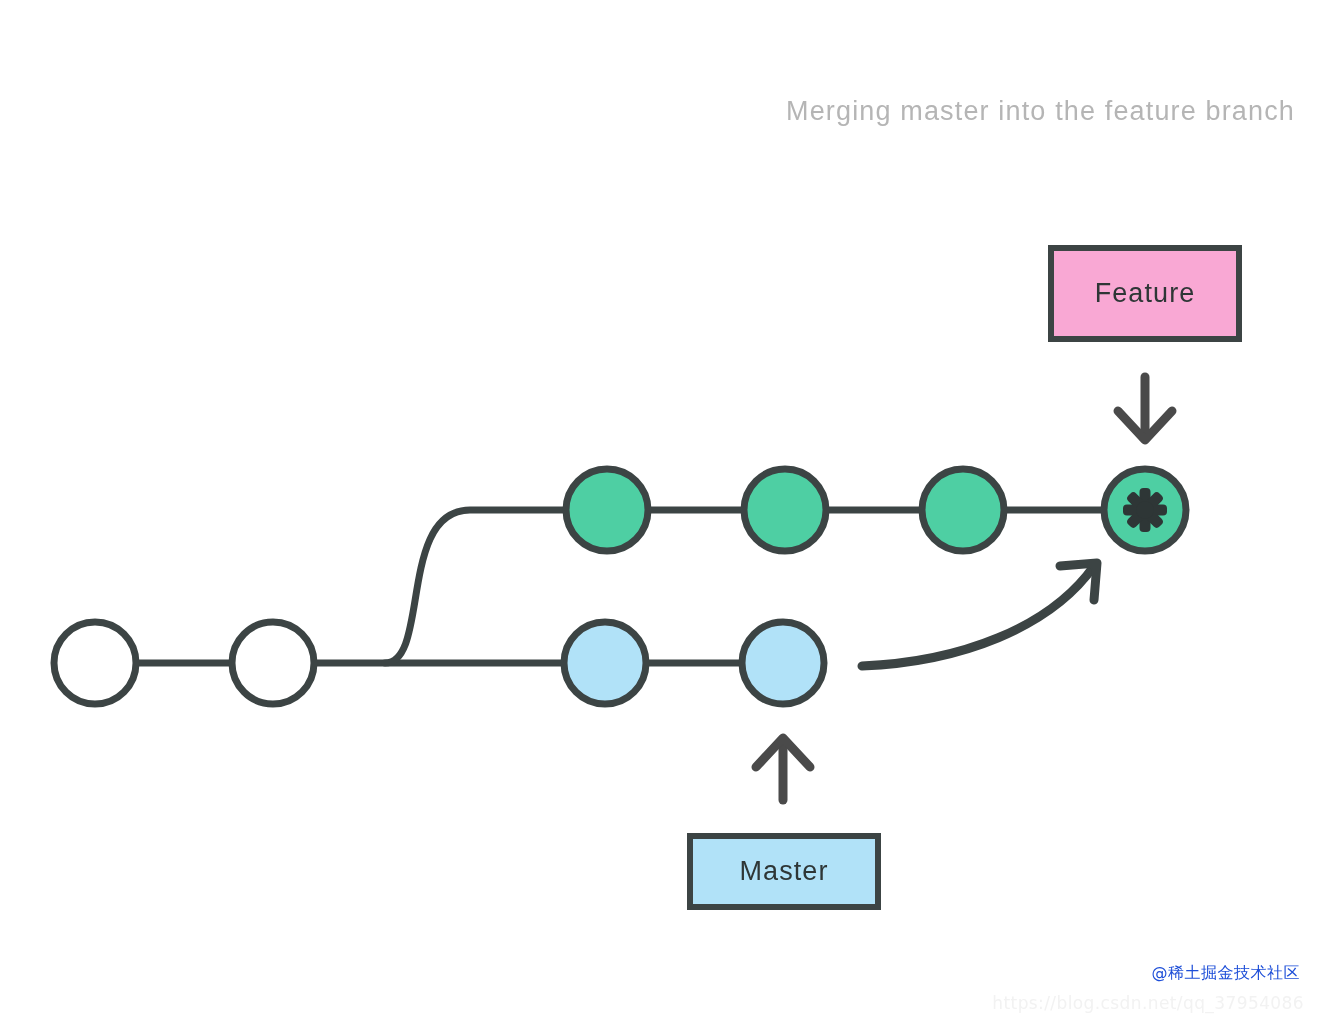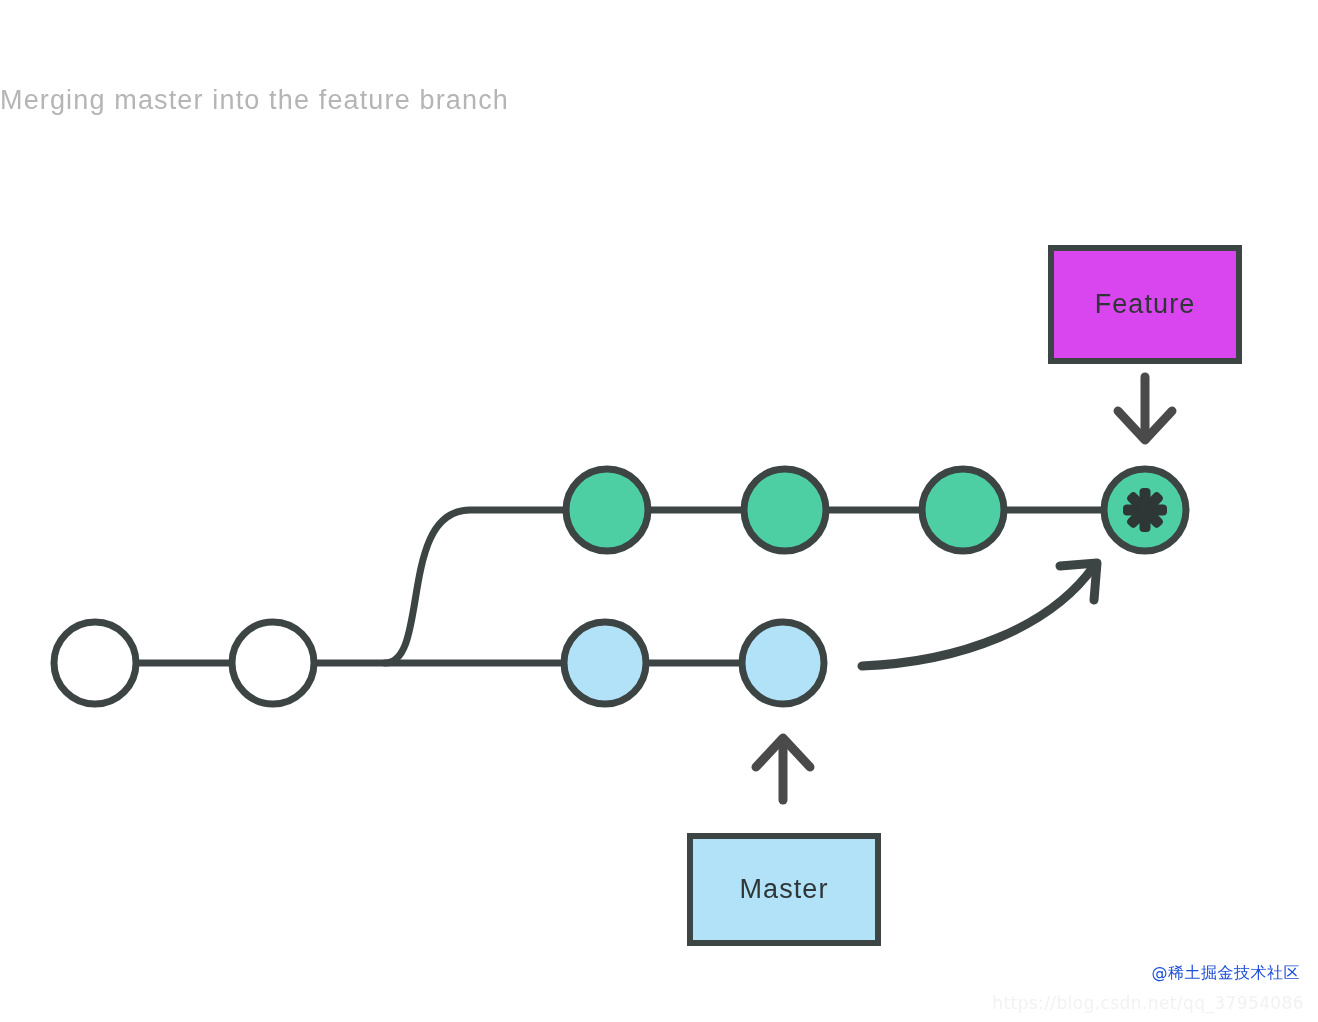--- a/index.html
+++ b/index.html
@@ -29,23 +29,23 @@
     left: 0;
     top: 0;
     width: 1318px;
     height: 1022px;
     display: block;
   }
 
   .diagram-title {
     position: absolute;
     left: 0;
-    top: 85px;
+    top: 96px;
     width: 1295px;
-    text-align: left;
+    text-align: right;
     font-family: "Liberation Sans", "DejaVu Sans", sans-serif;
     font-size: 27px;
     letter-spacing: 1.15px;
     color: #b5b5b5;
     white-space: nowrap;
     font-weight: 400;
   }
 
   .branch-label {
     position: absolute;
@@ -57,29 +57,29 @@
     font-family: "Liberation Sans", "DejaVu Sans", sans-serif;
     font-size: 27px;
     letter-spacing: 1.1px;
     color: #2e3636;
   }
 
   #feature-box {
     left: 1048px;
     top: 245px;
     width: 194px;
-    height: 119px;
-    background: #d946ef;
+    height: 97px;
+    background: #f9a8d4;
   }
 
   #master-box {
     left: 687px;
     top: 833px;
     width: 194px;
-    height: 113px;
+    height: 77px;
     background: #b1e2f8;
     justify-content: center;
   }
 
   .watermark-main {
     position: absolute;
     right: 18px;
     top: 963px;
     font-family: "DejaVu Sans", sans-serif;
     font-size: 16px;

